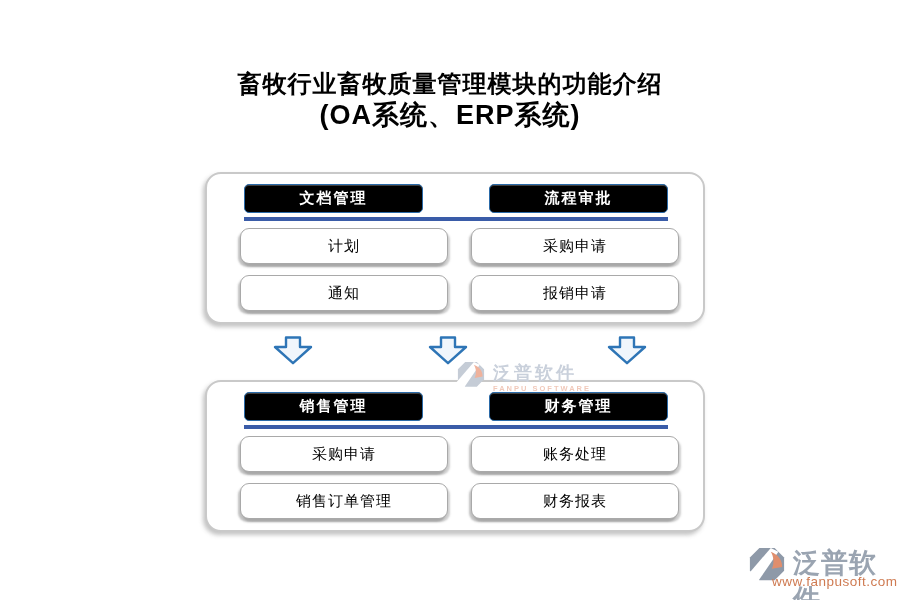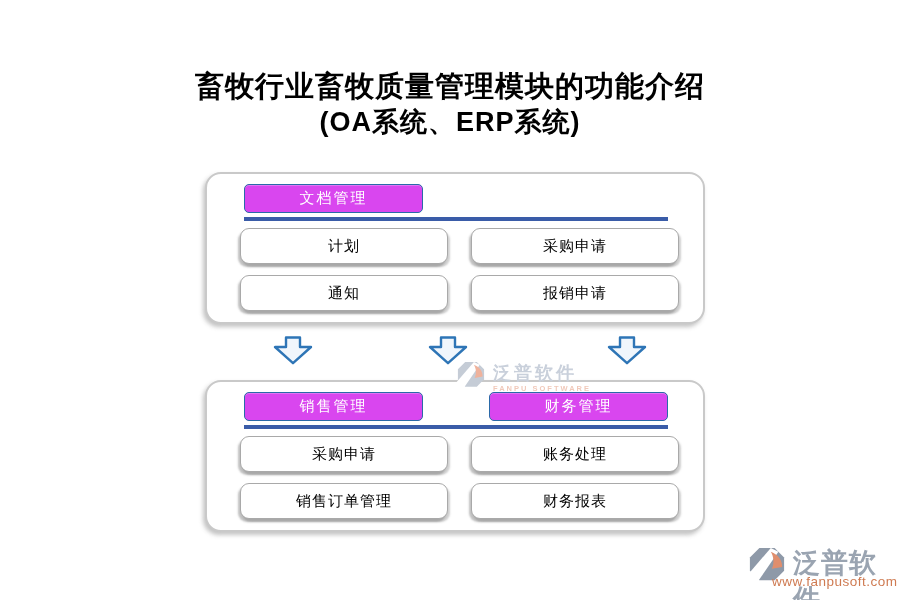--- a/index.html
+++ b/index.html
@@ -2,34 +2,34 @@
 <html><head>
 <meta charset="utf-8">
 <style>
   html,body{margin:0;padding:0;background:#ffffff;}
   .stage{
     position:relative;width:900px;height:600px;background:#ffffff;overflow:hidden;
     font-family:"Liberation Sans","DejaVu Sans",sans-serif;
   }
   
   .title{position:absolute;top:68px;left:0;width:900px;text-align:center;color:#000;}
-  .title .line1{font-size:29px;font-weight:bold;line-height:1.3;letter-spacing:1px;}
+  .title .line1{font-size:24px;font-weight:bold;line-height:1.3;letter-spacing:1px;}
   .title .line2{font-size:27px;font-weight:bold;line-height:1.25;letter-spacing:1px;}
   
   .panel{
     position:absolute;left:205px;width:500px;height:152px;box-sizing:border-box;
     background:#ffffff;border:2px solid #c9c9c9;border-radius:16px;
     box-shadow:-2px 3px 4px rgba(125,125,125,0.45);
   }
   .panel.top{top:172px;}
   .panel.bottom{top:380px;}
   .group-header{
     position:absolute;top:10px;width:177px;height:27px;
-    background:#d946ef;border:1px solid #2a6aa8;border-radius:5px;
-    color:#ffffff;font-weight:normal;font-size:15px;letter-spacing:2px;
+    background:#000000;border:1px solid #2a6aa8;border-radius:5px;
+    color:#ffffff;font-weight:bold;font-size:15px;letter-spacing:2px;
     display:flex;align-items:center;justify-content:center;
     box-shadow:inset 0 1px 0 rgba(255,255,255,0.25);
   }
   .group-header.col0{left:37px;}
   .group-header.col1{left:282px;}
   .divider{position:absolute;left:37px;top:43px;width:424px;height:4px;background:#3a5ca8;}
   .item{
     position:absolute;width:208px;height:36px;box-sizing:border-box;
     background:#ffffff;border:1px solid #a9a9a9;border-radius:9px;
     font-size:15px;color:#000;letter-spacing:1px;
@@ -61,20 +61,23 @@
 <div class="stage">
 
   <div class="title">
     <div class="line1">畜牧行业畜牧质量管理模块的功能介绍</div>
     <div class="line2">(OA系统、ERP系统)</div>
   </div>
 
   <section class="panel top">
     <div class="group-header col0">
       <span>文档管理</span>
+    </div>
+    <div class="group-header col1">
+      <span>流程审批</span>
     </div>
     <div class="divider"></div>
     <div class="item col0 row1">通知</div>
     <div class="item col0 row0">计划</div>
     <div class="item col1 row0">采购申请</div>
     <div class="item col1 row1">报销申请</div>
   </section>
 
   <div class="arrow a0">
     <svg width="40" height="29" viewBox="0 0 40 29">

